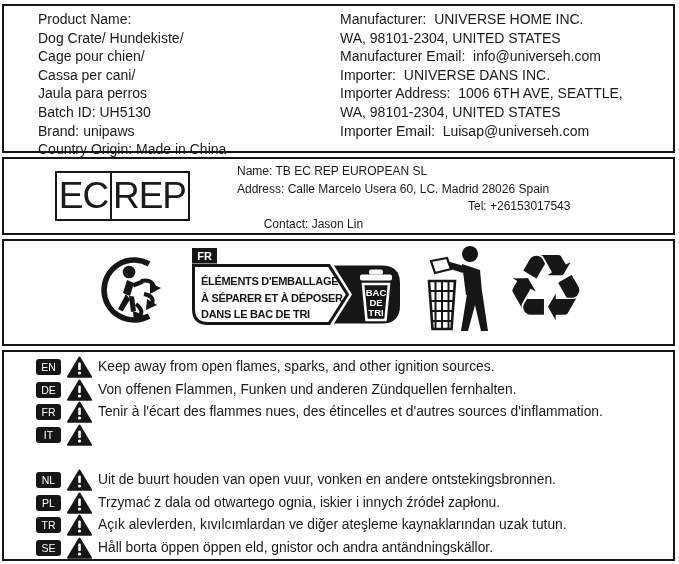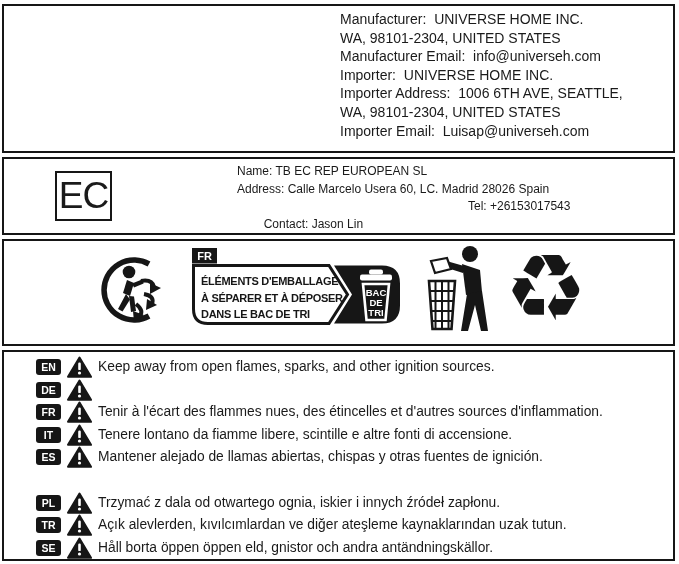--- a/index.html
+++ b/index.html
@@ -23,44 +23,55 @@
   .ecrep-text{position:absolute;left:233px;top:4px;font-size:12px;line-height:17.6px;}
   .ecrep-text .line{position:relative;white-space:pre;}
   .tel{position:absolute;left:231px;top:0;}
   
   .sym{position:absolute;}
   #recycle-glyph{left:494px;top:-4px;width:96px;height:104px;font-family:"DejaVu Sans",sans-serif;
                  font-size:92px;line-height:104px;text-align:center;color:#161616;}
   
   .wrow{position:absolute;left:0;height:23px;width:669px;}
   .lang-badge{position:absolute;left:32px;top:3px;width:25px;height:16px;background:#161616;color:#fff;
-              border-radius:3px;font-size:10.5px;font-weight:bold;display:flex;align-items:center;justify-content:center;}
+              border-radius:3px;font-size:10.5px;font-weight:normal;display:flex;align-items:center;justify-content:center;}
   .wtri{position:absolute;left:63px;top:0;}
   .wtext{position:absolute;left:94px;top:3px;font-size:13.8px;white-space:pre;}
 </style>
 </head>
 <body>
 
 <div class="page">
 
   <div class="box" id="box-info">
+    <div class="col" id="col-left">
+      <div class="line">Product Name:</div>
+      <div class="line">Dog Crate/ Hundekiste/</div>
+      <div class="line">Cage pour chien/</div>
+      <div class="line">Cassa per cani/</div>
+      <div class="line">Jaula para perros</div>
+      <div class="line">Batch ID: UH5130</div>
+      <div class="line">Brand: unipaws</div>
+      <div class="line">Country Origin: Made in China</div>
+    </div>
     <div class="col" id="col-right">
       <div class="line">Manufacturer:  UNIVERSE HOME INC.</div>
       <div class="line">WA, 98101-2304, UNITED STATES</div>
       <div class="line">Manufacturer Email:  info@universeh.com</div>
-      <div class="line">Importer:  UNIVERSE HOME INC.</div>
+      <div class="line">Importer:  UNIVERSE DANS INC.</div>
       <div class="line">Importer Address:  1006 6TH AVE, SEATTLE,</div>
       <div class="line">WA, 98101-2304, UNITED STATES</div>
       <div class="line">Importer Email:  Luisap@universeh.com</div>
     </div>
   </div>
 
   <div class="box" id="box-ecrep">
     <div class="ecrep-logo">
       <div class="ecrep-cell ec">EC</div>
+      <div class="ecrep-cell rep">REP</div>
     </div>
     <div class="ecrep-text">
       <div class="line">Name: TB EC REP EUROPEAN SL</div>
       <div class="line">Address: Calle Marcelo Usera 60, LC. Madrid 28026 Spain</div>
       <div class="line">
         <span>Contact: Jason Lin</span>
         <span class="tel">Tel: +26153017543</span>
       </div>
       <div class="line">Email: eureg@tbvat.com</div>
     </div>
@@ -127,52 +138,52 @@
       <span class="wtext">Keep away from open flames, sparks, and other ignition sources.</span>
     </div>
 
     <div class="wrow" style="top:26.6px">
       <span class="lang-badge">DE</span>
       <svg class="wtri" width="25" height="22" viewBox="0 0 25 22">
           <path d="M12.5,1.5 L24,20.8 H1 Z" fill="#161616" stroke="#161616" stroke-width="2" stroke-linejoin="round"></path>
           <rect x="11.2" y="6.5" width="2.6" height="7.6" rx="1.2" fill="#fff"></rect>
           <circle cx="12.5" cy="17" r="1.6" fill="#fff"></circle>
         </svg>
+      <span class="wtext">Von offenen Flammen, Funken und anderen Zündquellen fernhalten.</span>
     </div>
 
     <div class="wrow" style="top:49.2px">
       <span class="lang-badge">FR</span>
       <svg class="wtri" width="25" height="22" viewBox="0 0 25 22">
           <path d="M12.5,1.5 L24,20.8 H1 Z" fill="#161616" stroke="#161616" stroke-width="2" stroke-linejoin="round"></path>
           <rect x="11.2" y="6.5" width="2.6" height="7.6" rx="1.2" fill="#fff"></rect>
           <circle cx="12.5" cy="17" r="1.6" fill="#fff"></circle>
         </svg>
       <span class="wtext">Tenir à l'écart des flammes nues, des étincelles et d'autres sources d'inflammation.</span>
     </div>
 
     <div class="wrow" style="top:71.8px">
       <span class="lang-badge">IT</span>
       <svg class="wtri" width="25" height="22" viewBox="0 0 25 22">
           <path d="M12.5,1.5 L24,20.8 H1 Z" fill="#161616" stroke="#161616" stroke-width="2" stroke-linejoin="round"></path>
           <rect x="11.2" y="6.5" width="2.6" height="7.6" rx="1.2" fill="#fff"></rect>
           <circle cx="12.5" cy="17" r="1.6" fill="#fff"></circle>
         </svg>
-      <span class="wtext">Tenere lontano da fiamme libere, scintille e altre fonti di accensione.</span>
-    </div>
-
-    <div class="wrow" style="top:94.4px">
-      <span class="lang-badge">ES</span>
-      <svg class="wtri" width="25" height="22" viewBox="0 0 25 22">
-          <path d="M12.5,1.5 L24,20.8 H1 Z" fill="#161616" stroke="#161616" stroke-width="2" stroke-linejoin="round"></path>
-          <rect x="11.2" y="6.5" width="2.6" height="7.6" rx="1.2" fill="#fff"></rect>
-          <circle cx="12.5" cy="17" r="1.6" fill="#fff"></circle>
-        </svg>
-      <span class="wtext">Mantener alejado de llamas abiertas, chispas y otras fuentes de ignición.</span>
-    </div>
-
+    </div>
+
+
+    <div class="wrow" style="top:117px">
+      <span class="lang-badge">NL</span>
+      <svg class="wtri" width="25" height="22" viewBox="0 0 25 22">
+          <path d="M12.5,1.5 L24,20.8 H1 Z" fill="#161616" stroke="#161616" stroke-width="2" stroke-linejoin="round"></path>
+          <rect x="11.2" y="6.5" width="2.6" height="7.6" rx="1.2" fill="#fff"></rect>
+          <circle cx="12.5" cy="17" r="1.6" fill="#fff"></circle>
+        </svg>
+      <span class="wtext">Uit de buurt houden van open vuur, vonken en andere ontstekingsbronnen.</span>
+    </div>
 
     <div class="wrow" style="top:139.6px">
       <span class="lang-badge">PL</span>
       <svg class="wtri" width="25" height="22" viewBox="0 0 25 22">
           <path d="M12.5,1.5 L24,20.8 H1 Z" fill="#161616" stroke="#161616" stroke-width="2" stroke-linejoin="round"></path>
           <rect x="11.2" y="6.5" width="2.6" height="7.6" rx="1.2" fill="#fff"></rect>
           <circle cx="12.5" cy="17" r="1.6" fill="#fff"></circle>
         </svg>
       <span class="wtext">Trzymać z dala od otwartego ognia, iskier i innych źródeł zapłonu.</span>
     </div>

